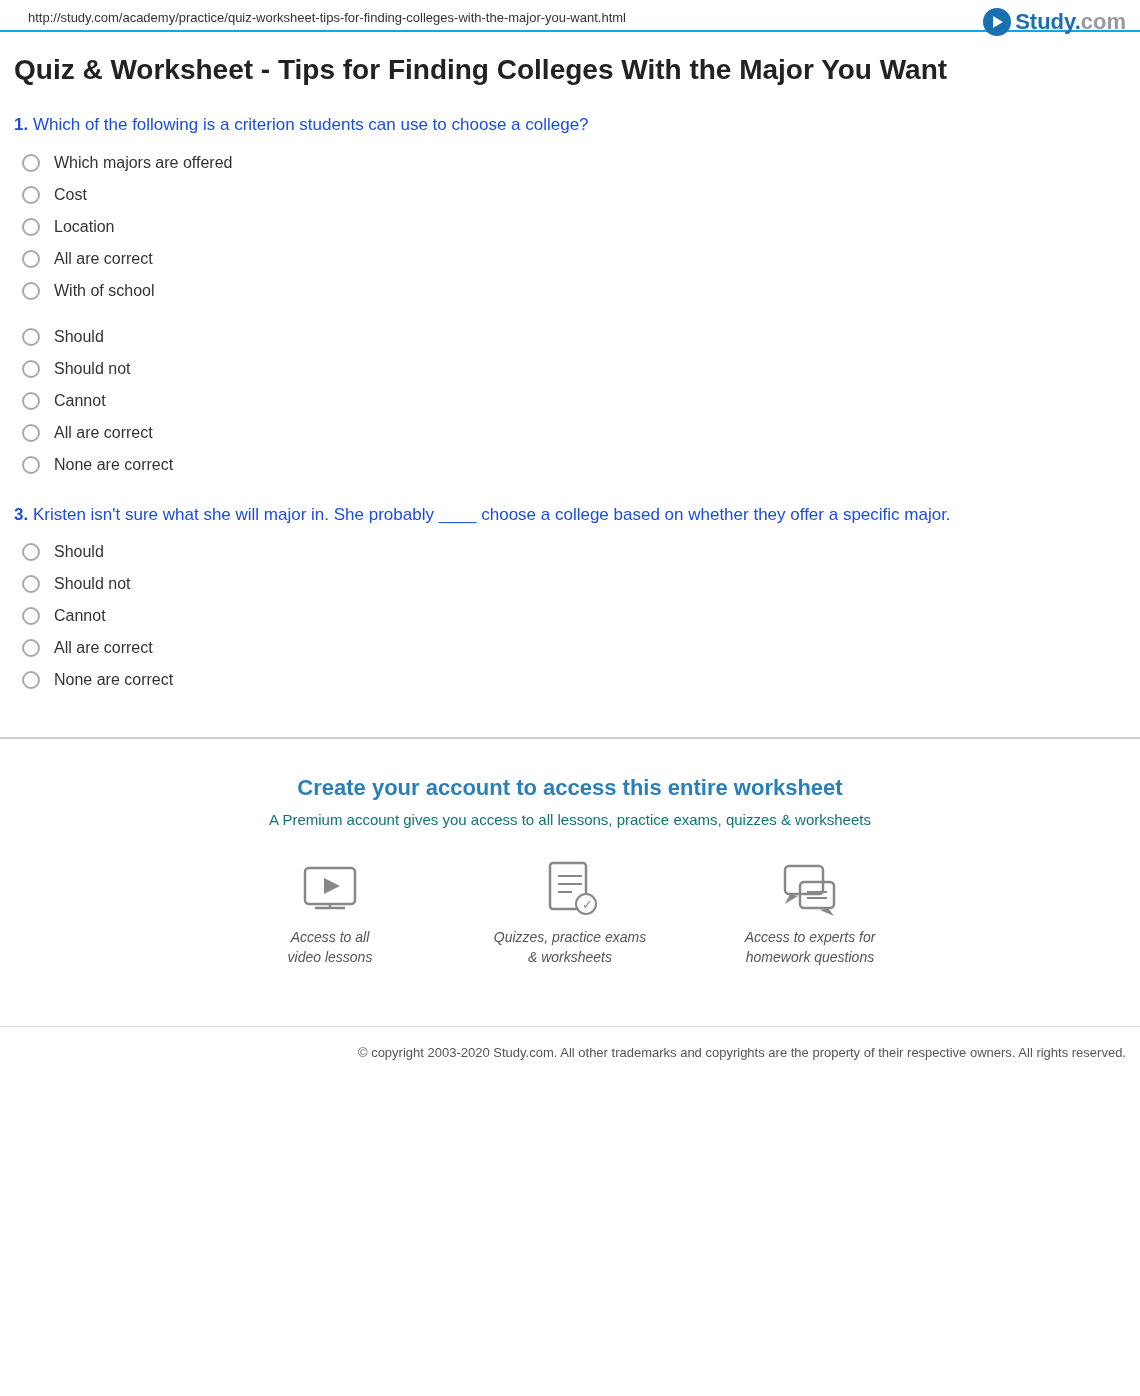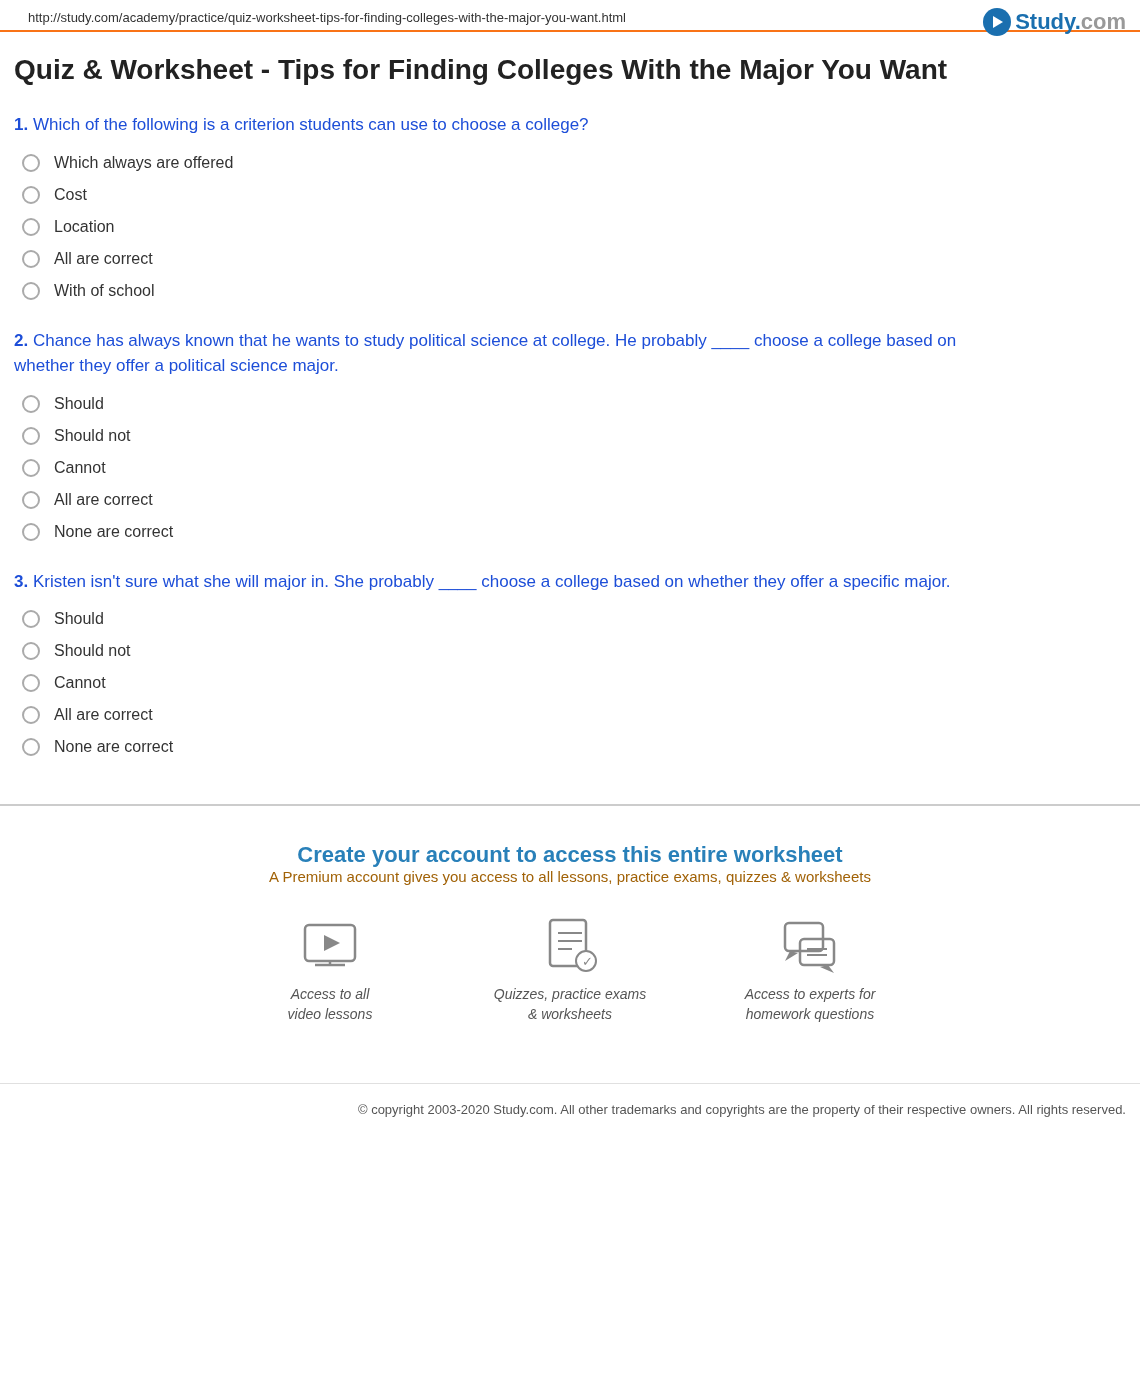--- a/index.html
+++ b/index.html
@@ -51,21 +51,21 @@
       color: #1a6faf;
     }
     .logo-com {
       color: #999;
       font-size: 22px;
       font-weight: bold;
     }
     .header-bar {
       position: relative;
       padding: 8px 14px 4px 14px;
-      border-bottom: 2px solid #f97316;
+      border-bottom: 2px solid #0ea5e9;
     }
     .main-content {
       padding: 20px 14px;
       max-width: 980px;
     }
     .page-title {
       font-size: 28px;
       font-weight: bold;
       color: #222;
       margin-bottom: 24px;
@@ -117,25 +117,25 @@
     }
     .cta-section {
       background: #fff;
       border-top: 2px solid #ccc;
       text-align: center;
       padding: 36px 14px 28px 14px;
     }
     .cta-title {
       font-size: 22px;
       color: #2980b9;
-      margin-bottom: 0;
+      margin-bottom: 10px;
     }
     .cta-subtitle {
       font-size: 15px;
-      color: #a16207;
+      color: #0f766e;
       margin-bottom: 30px;
     }
     .features-row {
       display: flex;
       justify-content: center;
       gap: 80px;
       margin-bottom: 30px;
     }
     .feature-item {
       display: flex;
@@ -183,21 +183,21 @@
   <h1 class="page-title">Quiz &amp; Worksheet - Tips for Finding Colleges With the Major You Want</h1>
 
   <div class="question-block">
     <p class="question-text">
       <strong>1.</strong>
       <span>Which of the following is a criterion students can use to choose a college?</span>
     </p>
     <ul class="options-list">
       <li>
         <span class="radio-btn"></span>
-        <span>Which always are offered</span>
+        <span>Which majors are offered</span>
       </li>
       <li>
         <span class="radio-btn"></span>
         <span>Cost</span>
       </li>
       <li>
         <span class="radio-btn"></span>
         <span>Location</span>
       </li>
       <li>
@@ -205,24 +205,20 @@
         <span>All are correct</span>
       </li>
       <li>
         <span class="radio-btn"></span>
         <span>With of school</span>
       </li>
     </ul>
   </div>
 
   <div class="question-block">
-    <p class="question-text">
-      <strong>2.</strong>
-      <span>Chance has always known that he wants to study political science at college. He probably ____ choose a college based on whether they offer a political science major.</span>
-    </p>
     <ul class="options-list">
       <li>
         <span class="radio-btn"></span>
         <span>Should</span>
       </li>
       <li>
         <span class="radio-btn"></span>
         <span>Should not</span>
       </li>
       <li>

